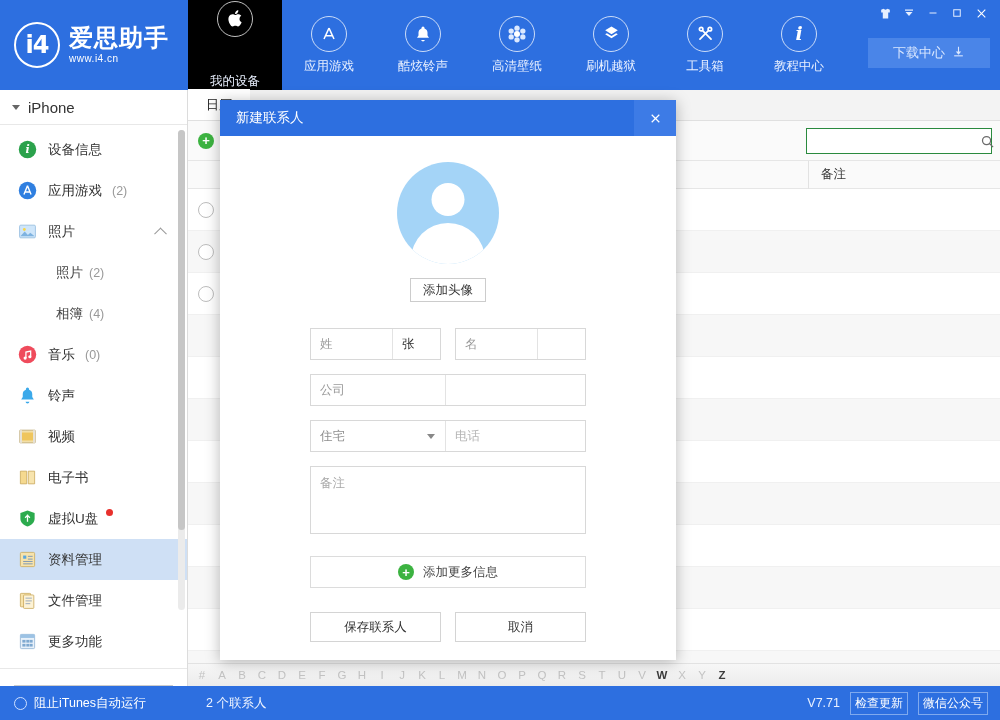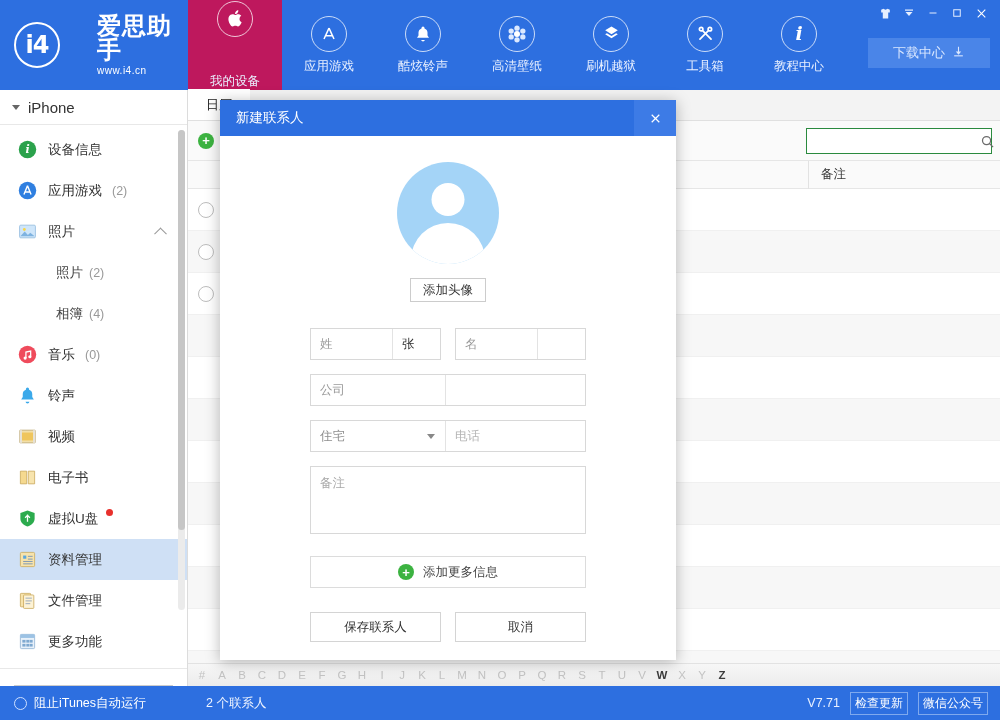--- a/index.html
+++ b/index.html
@@ -32,34 +32,34 @@
   }
   .logo-circle {
     width: 46px; height: 46px; border-radius: 50%;
     border: 2.5px solid #fff;
     display: flex; align-items: center; justify-content: center;
     color: #fff; font-size: 24px; font-weight: bold;
     letter-spacing: -1px;
     font-family: "DejaVu Sans", sans-serif;
     flex: none;
   }
-  .logo-text { color:#fff; line-height: 1; margin-left: 28px; }
+  .logo-text { color:#fff; line-height: 1; }
   .logo-cn { font-size: 24px; font-weight: bold; letter-spacing: 1px; display:block; }
   .logo-url { font-size: 10px; display:block; margin-top: 4px; letter-spacing: .5px;}
 
   .navitems { display: flex; align-items: stretch; height: 90px; }
   .navitem {
     width: 94px; height: 90px;
     display: flex; flex-direction: column;
     align-items: center; justify-content: center;
     gap: 6px;
     cursor: pointer;
     color: #ffffff;
   }
-  .navitem.active { background: #be185d; gap: 36px; }
+  .navitem.active { background: #000000; gap: 36px; }
   .navicon {
     width: 36px; height: 36px; border-radius: 50%;
     border: 1.5px solid rgba(255,255,255,.75);
     display: flex; align-items: center; justify-content: center;
   }
   .navicon svg { display:block; }
   .navlabel { font-size: 12.5px; color: #eaf1ff; }
 
   
   .winbtns {

